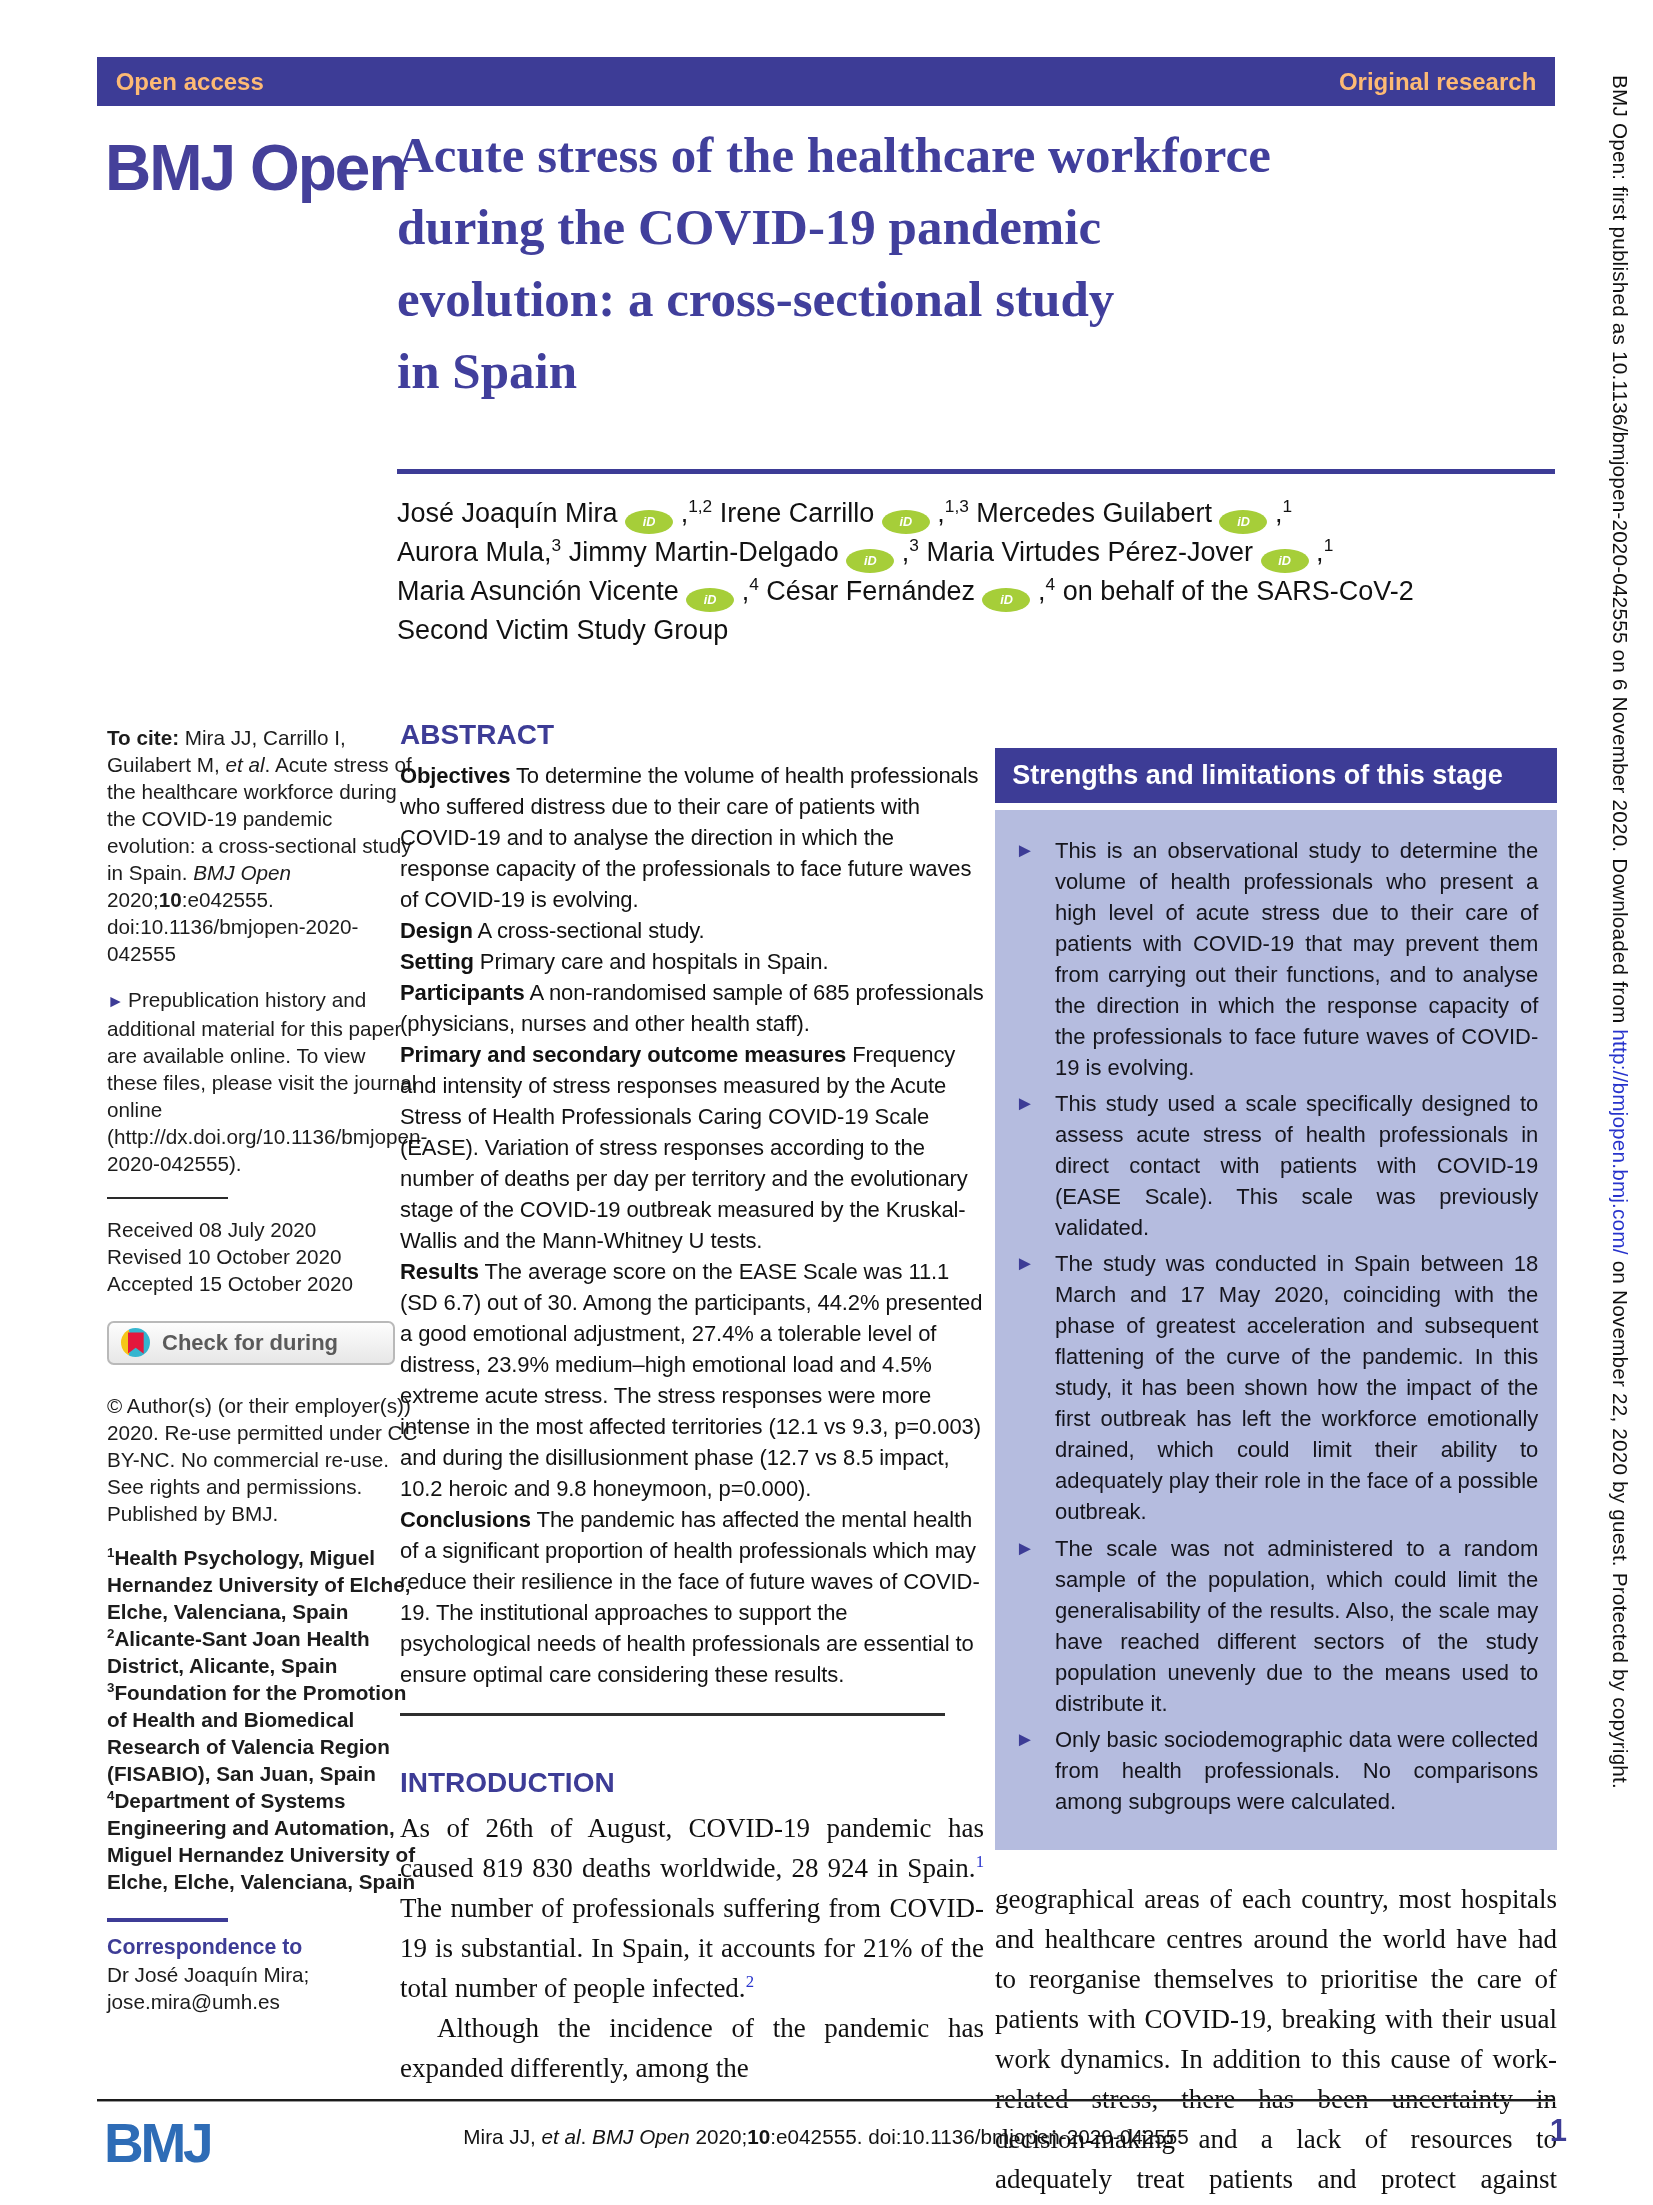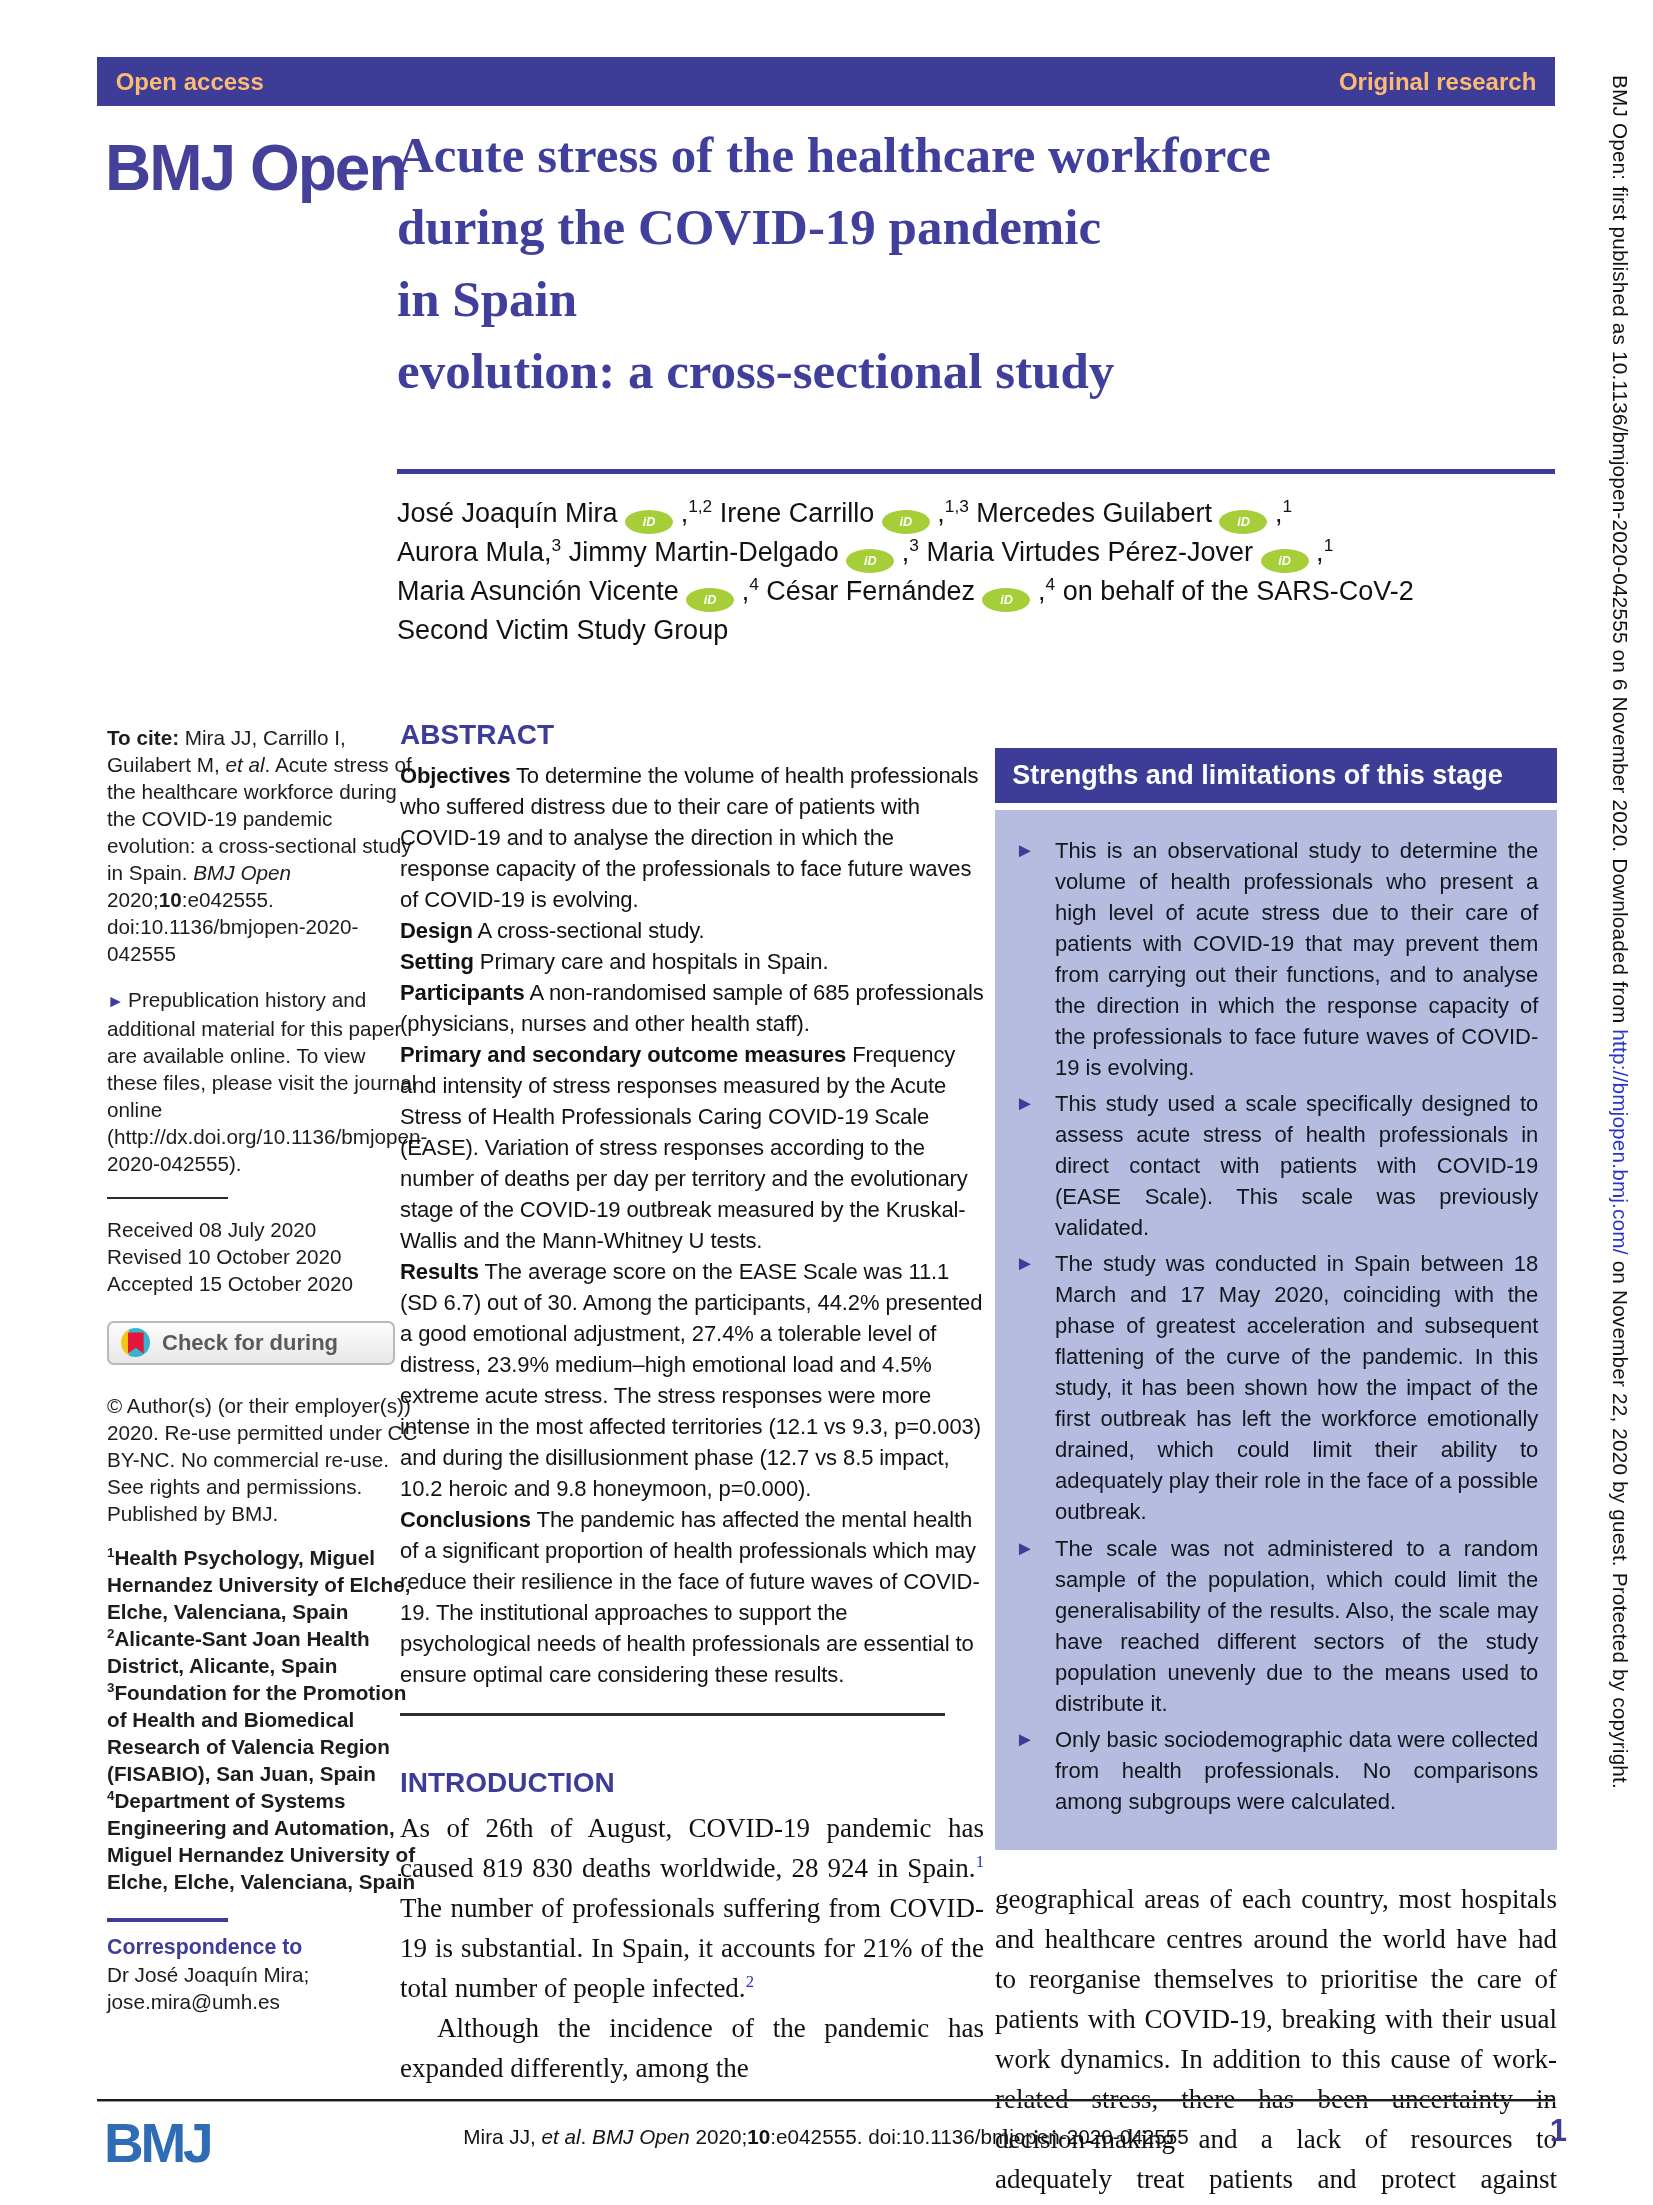--- a/index.html
+++ b/index.html
@@ -154,22 +154,22 @@
 <div class="header-bar">
   <span>Open access</span>
   <span>Original research</span>
 </div>
 
 <div class="journal-logo">BMJ Open</div>
 
 <h1 class="article-title">
     <div>Acute stress of the healthcare workforce</div>
     <div>during the COVID-19 pandemic</div>
+    <div>evolution: a cross-sectional study</div>
     <div>in Spain</div>
-    <div>evolution: a cross-sectional study</div>
   </h1>
 <div class="title-rule"></div>
 
 <div class="authors"><span><span>José Joaquín Mira</span> <span class="orcid">iD</span> ,<sup>1,2</sup></span> <span><span>Irene Carrillo</span> <span class="orcid">iD</span> ,<sup>1,3</sup></span> <span><span>Mercedes Guilabert</span> <span class="orcid">iD</span> ,<sup>1</sup></span><br><span><span>Aurora Mula,</span><sup>3</sup></span> <span><span>Jimmy Martin-Delgado</span> <span class="orcid">iD</span> ,<sup>3</sup></span> <span><span>Maria Virtudes Pérez-Jover</span> <span class="orcid">iD</span> ,<sup>1</sup></span><br><span><span>Maria Asunción Vicente</span> <span class="orcid">iD</span> ,<sup>4</sup></span> <span><span>César Fernández</span> <span class="orcid">iD</span> ,<sup>4</sup></span> <span><span>on behalf of the SARS-CoV-2</span></span><br><span><span>Second Victim Study Group</span></span> </div>
 
 <div class="sidebar">
   <p><span style="font-weight: bold;">To cite: </span><span>Mira JJ, Carrillo I, Guilabert M, </span><span style="font-style: italic;">et al</span><span>.  Acute stress of the healthcare workforce during the COVID-19 pandemic evolution: a cross-sectional study in Spain. </span><span style="font-style: italic;">BMJ Open</span><span> 2020;</span><span style="font-weight: bold;">10</span><span>:e042555. doi:10.1136/bmjopen-2020-042555</span></p>
   <p class="prepub"><span class="tri">►</span><span>Prepublication history and additional material for this paper are available online. To view these files, please visit the journal online (http://dx.doi.org/10.1136/bmjopen-2020-042555).</span></p>
   <div class="rule-dark"></div>
   <div class="dates-block">

